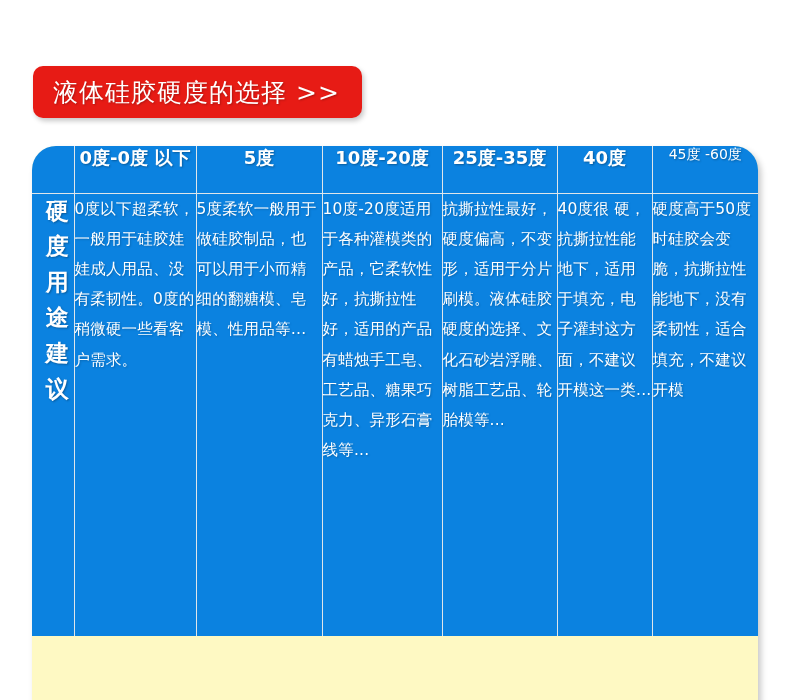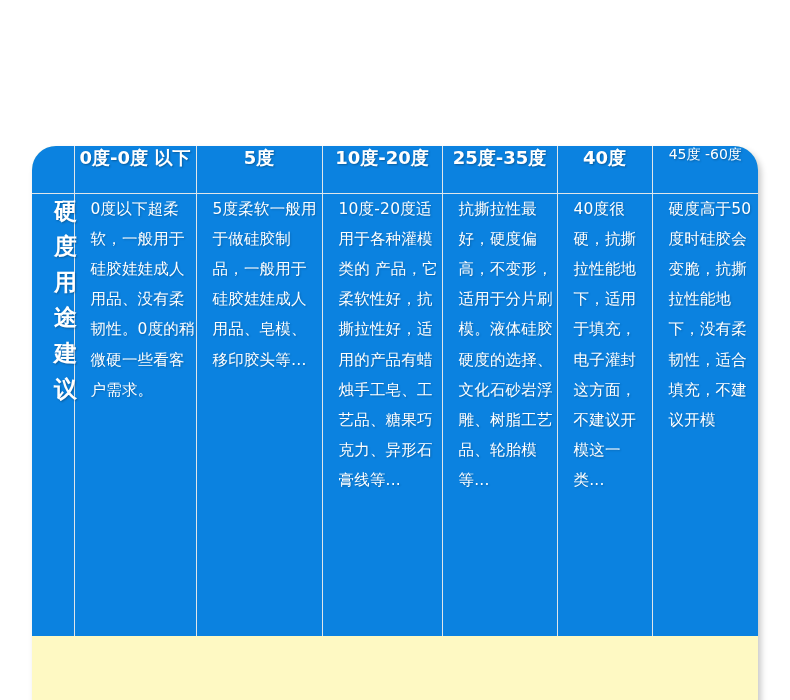--- a/index.html
+++ b/index.html
@@ -63,21 +63,21 @@
   table.hardness-table td,
   table.hardness-table th {
     border: 1px solid #dfe6ea;
     background: #0b82e0;
     color: #ffffff;
     padding: 0;
     vertical-align: top;
   }
   
   table.hardness-table tr:first-child th { border-top: none; }
-  table.hardness-table tr:last-child td { border-bottom: none; padding-left: 16px; }
+  table.hardness-table tr:last-child td { border-bottom: none; }
   table.hardness-table tr th:first-child,
   table.hardness-table tr td:first-child { border-left: none; }
   table.hardness-table tr th:last-child,
   table.hardness-table tr td:last-child { border-right: none; }
 
   .head-row th {
     height: 47px;
     text-align: center;
     vertical-align: middle;
     font-weight: bold;
@@ -124,20 +124,23 @@
   col.c3 { width: 120px; }
   col.c4 { width: 115px; }
   col.c5 { width: 95px;  }
   col.c6 { width: 106px; }
 </style>
 </head>
 <body>
 
 <div id="page">
 
+  <div class="title-banner">
+    <span class="title-text">液体硅胶硬度的选择 &gt;&gt;</span>
+  </div>
 
   <div class="table-wrap">
     <table class="hardness-table">
       <colgroup>
         <col class="c0">
           <col class="c1">
           <col class="c2">
           <col class="c3">
           <col class="c4">
           <col class="c5">
@@ -156,21 +159,21 @@
       </thead>
       <tbody>
         <tr>
           <td class="row-label">
             <div class="row-label-inner">硬度用途建议</div>
           </td>
           <td class="body-cell">
             <div class="txt">0度以下超柔软，一般用于硅胶娃娃成人用品、没有柔韧性。0度的稍微硬一些看客户需求。</div>
           </td>
           <td class="body-cell">
-            <div class="txt">5度柔软一般用于做硅胶制品，一般用于硅胶娃娃成人用品、皂模、移印胶头等…</div>
+            <div class="txt">5度柔软一般用于做硅胶制品，也可以用于小而精细的翻糖模、皂模、性用品等…</div>
           </td>
           <td class="body-cell">
             <div class="txt">10度-20度适用于各种灌模类的 产品，它柔软性好，抗撕拉性好，适用的产品有蜡烛手工皂、工艺品、糖果巧克力、异形石膏线等...</div>
           </td>
           <td class="body-cell">
             <div class="txt">抗撕拉性最好，硬度偏高，不变形，适用于分片刷模。液体硅胶硬度的选择、文化石砂岩浮雕、树脂工艺品、轮胎模等...</div>
           </td>
           <td class="body-cell">
             <div class="txt">40度很 硬，抗撕拉性能地下，适用于填充，电子灌封这方面，不建议开模这一类...</div>
           </td>

